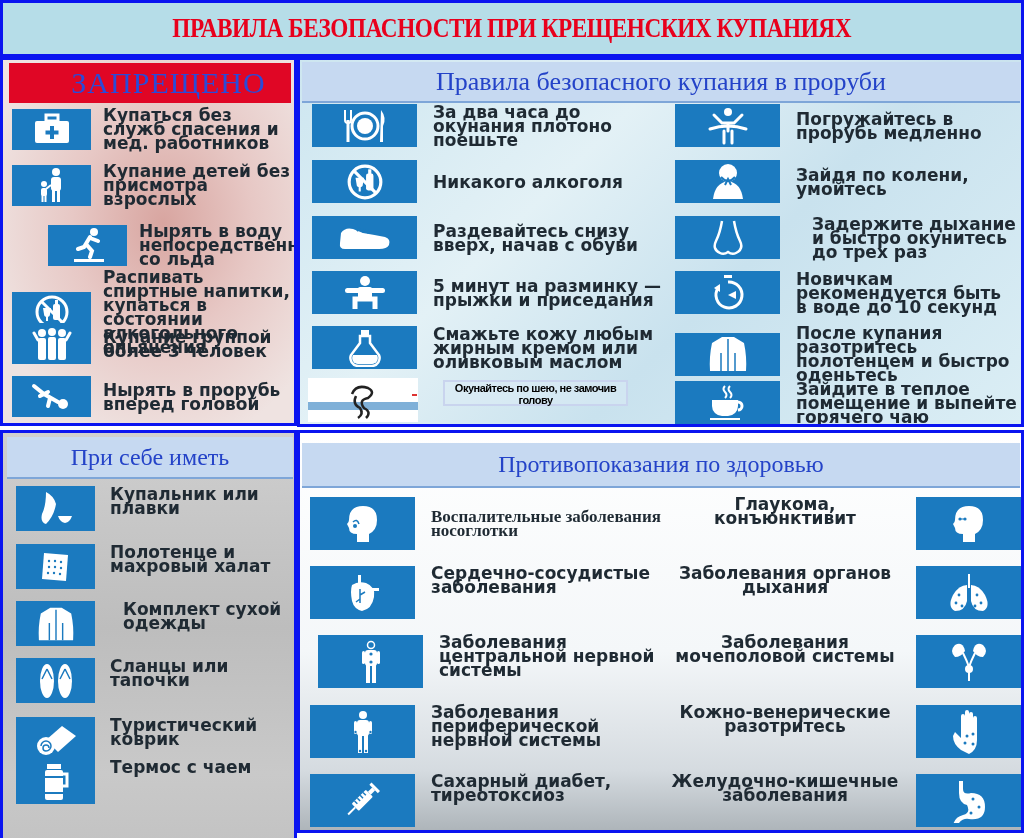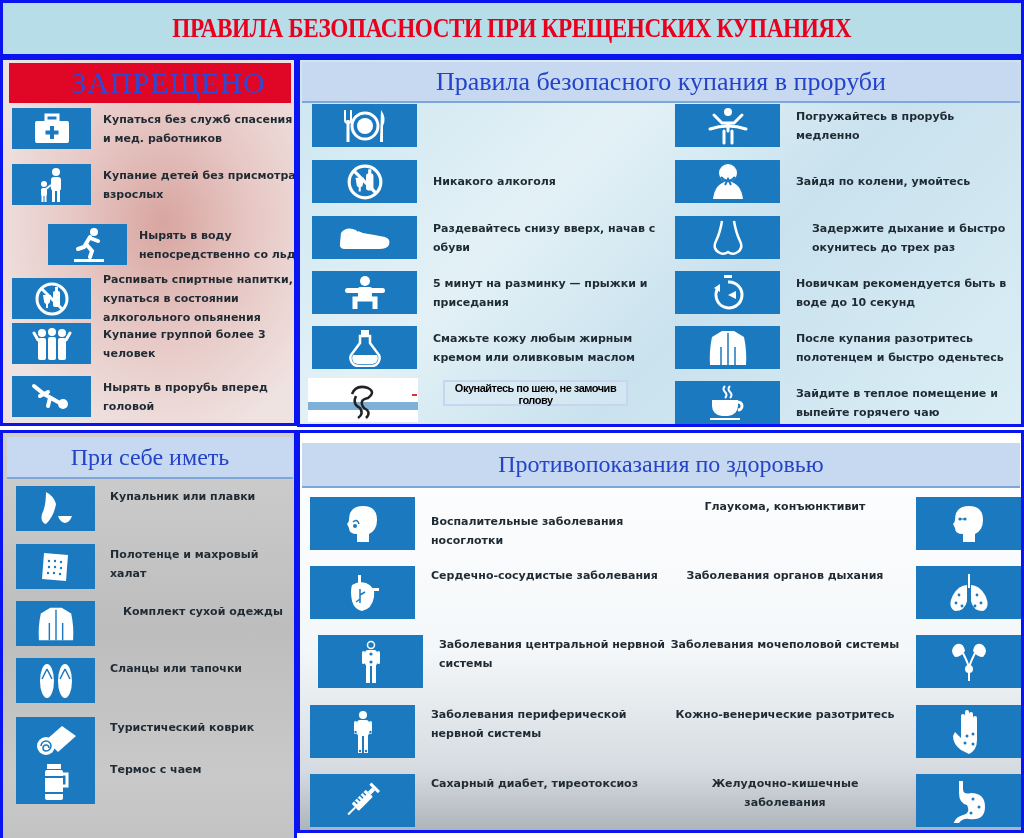--- a/index.html
+++ b/index.html
@@ -30,21 +30,21 @@
   }
   #forbidden .hdr span {
     font-family: "Liberation Serif", serif; font-size: 30px; color: #2a4bd8; letter-spacing: 1px;
   }
 
   .row { position: absolute; display: flex; align-items: center; }
   .icon-box {
     background: #1b7abf; display: flex; align-items: center; justify-content: center; flex: none;
   }
   .icon-box svg { fill: #fff; stroke: #fff; }
-  .txt { color: #1f2a33; font-weight: bold; font-size: 11px; line-height: 19px; }
+  .txt { color: #1f2a33; font-weight: bold; font-size: 17px; line-height: 14px; }
 
   
   #rules {
     left: 297px; top: 57px; width: 727px; height: 370px;
     background: linear-gradient(135deg, #cde6f0 0%, #e3f1f6 35%, #c9e2ee 60%, #dbeef5 100%);
   }
   .sec-hdr {
     position: absolute; background: #c6d9f1; border-bottom: 2px solid #7ea6d8;
     display: flex; align-items: center; justify-content: center;
   }
@@ -169,20 +169,21 @@
   <div class="row" style="left:12px;top:44px;">
     <div class="icon-box" style="width:105px;height:43px;">
       <svg width="56" height="36" viewBox="0 0 56 36">
           <path d="M8 2 v10 a3 3 0 0 0 6 0 v-10" fill="none" stroke-width="2"></path>
           <rect x="9.5" y="12" width="3" height="22" stroke="none"></rect>
           <circle cx="28" cy="18" r="13" fill="none" stroke-width="3"></circle>
           <circle cx="28" cy="18" r="8" stroke="none"></circle>
           <path d="M44 2 q6 8 2 16 v16 h-3 z" stroke="none"></path>
         </svg>
     </div>
+    <div class="txt" style="margin-left:16px;width:230px;">За два часа до окунания плотоно поешьте</div>
   </div>
   <div class="row" style="left:12px;top:100px;">
     <div class="icon-box" style="width:105px;height:43px;">
       <svg width="38" height="38" viewBox="0 0 36 36">
           <circle cx="18" cy="18" r="15" fill="none" stroke-width="3"></circle>
           <rect x="19" y="10" width="7" height="16" rx="2" stroke="none"></rect>
           <rect x="21" y="6" width="3" height="5" stroke="none"></rect>
           <path d="M9 14 h8 l-1 6 a3 3 0 0 1 -6 0 z" stroke="none"></path>
           <line x1="13" y1="22" x2="13" y2="27" stroke-width="2"></line>
           <line x1="8" y1="8" x2="28" y2="28" stroke-width="3"></line>
@@ -367,21 +368,21 @@
     </div>
     <div class="txt" style="margin-left:15px;width:180px;margin-top:1px;">Термос с чаем</div>
   </div>
 </div>
 
 <div id="contra" class="panel">
   <div class="sec-hdr" style="left:2px;top:10px;width:718px;height:45px;">
     <span style="font-size:24px;">Противопоказания по здоровью</span>
   </div>
 
-  <div class="row" style="left:10px;top:64px;align-items:flex-end;">
+  <div class="row" style="left:10px;top:64px;align-items:center;font-family:Liberation Serif, serif;">
     <div class="icon-box" style="width:105px;height:53px;">
       <svg width="36" height="40" viewBox="0 0 36 40">
           <path d="M12 38 v-8 q-8 0 -8 -6 l-2 -4 q2 -2 2 -4 q0 -14 14 -14 q14 0 14 14 q0 10 -8 14 v8 z" stroke="none"></path>
           <circle cx="10" cy="22" r="2" fill="#1b7abf" stroke="none"></circle>
           <path d="M8 18 q4 -4 6 2" fill="none" stroke="#1b7abf" stroke-width="1.5"></path>
         </svg>
     </div>
     <div class="txt" style="margin-left:16px;width:230px;">Воспалительные заболевания носоглотки</div>
   </div>
   <div class="row" style="left:10px;top:133px;align-items:flex-start;">

